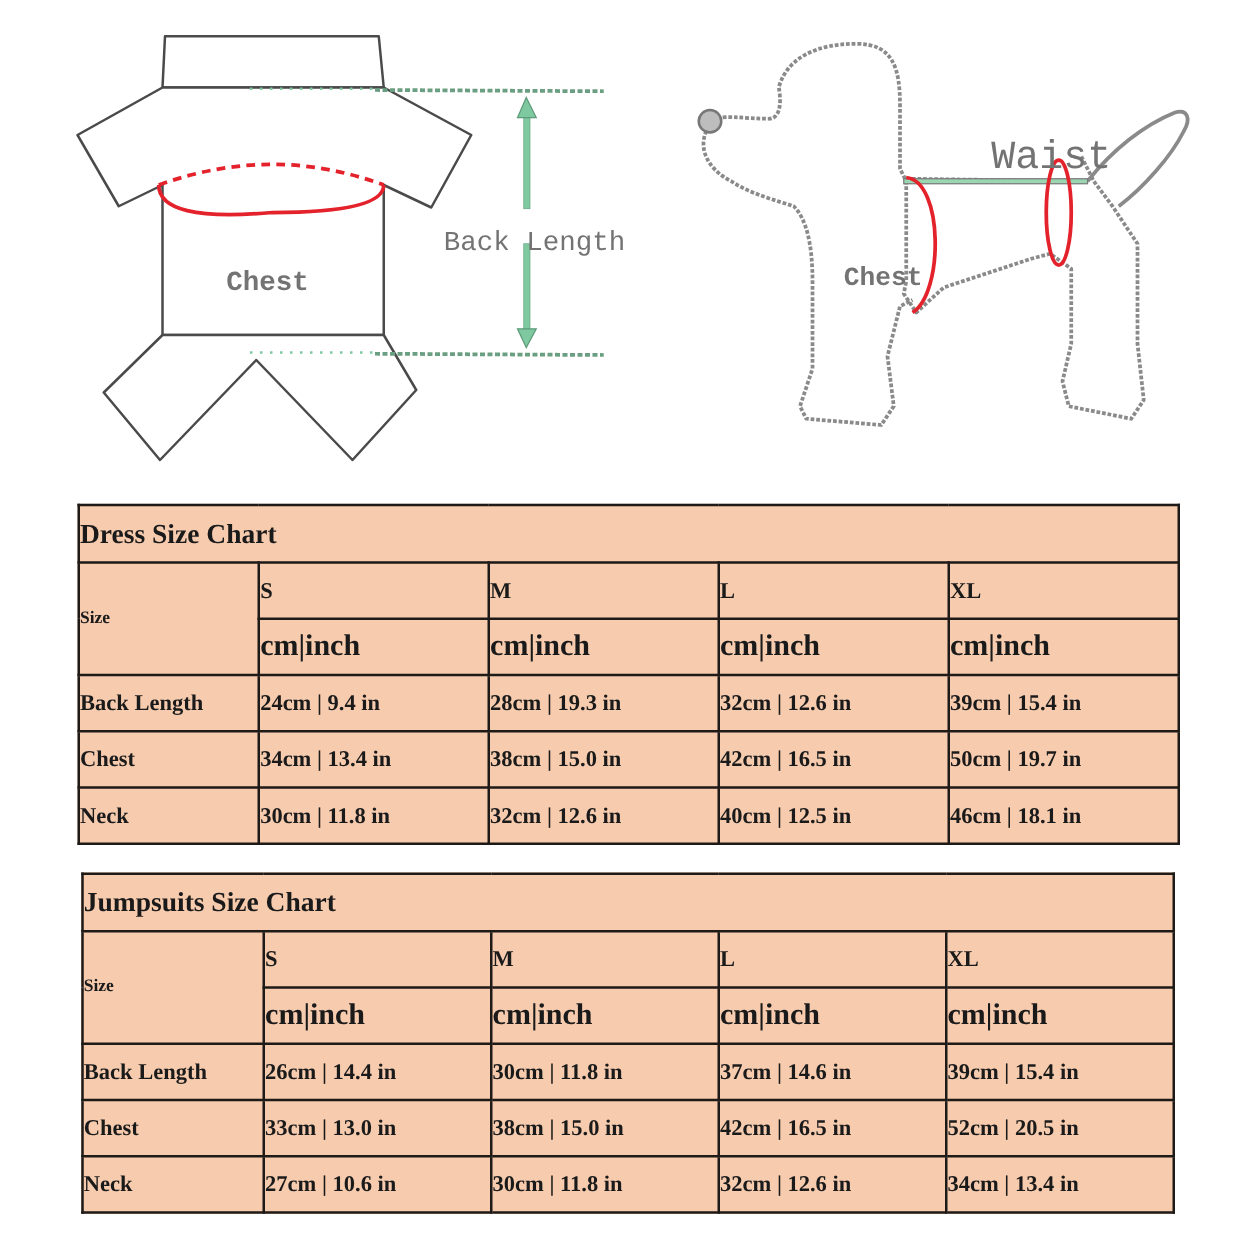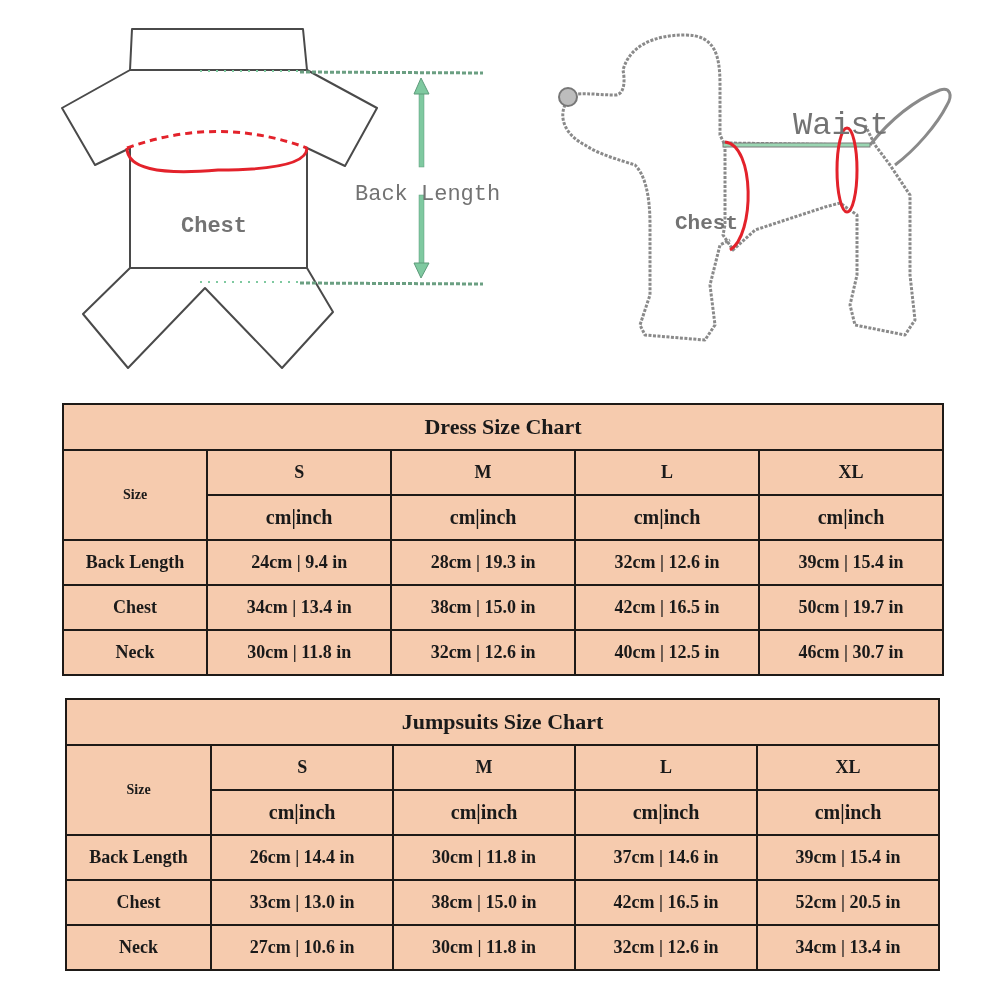--- a/index.html
+++ b/index.html
@@ -2,26 +2,26 @@
 <html><head>
 <meta charset="utf-8">
 <style>
   html, body { margin: 0; padding: 0; background: #ffffff; }
   body { width: 1000px; height: 1000px; position: relative; overflow: hidden;
          font-family: "Liberation Serif", "DejaVu Serif", serif; color: #1a1a1a; }
   .diagram { position: absolute; }
   .diagram svg { display: block; }
   .diagram-label { position: absolute; font-family: Liberation Mono, monospace; color: #737373; white-space: nowrap; margin-top: 24px; }
   .tbl { position: absolute; border-collapse: collapse; background: #f6cbae; }
-  .tbl td, .tbl th { border: 2px solid #1e1a17; text-align: center; font-weight: bold;
+  .tbl td, .tbl th { border: 2px solid #1e1a17; font-weight: bold;
                      font-family: "Liberation Serif", serif; padding: 0; }
   .tbl .title-cell { font-size: 22px; height: 44px; }
   .tbl .size-hdr { font-size: 14px; }
   .tbl .col-hdr { font-size: 18px; height: 43px; }
-  .tbl .unit-hdr { font-size: 20px; height: 43px; }
+  .tbl .unit-hdr { font-size: 24px; height: 43px; }
   .tbl .row-label { font-size: 18px; }
   .tbl .val { font-size: 18px; height: 43px; }
 </style>
 </head>
 <body>
 
 <div class="diagram" style="left:55px; top:20px; width:440px; height:360px;">
   <svg width="440" height="360" viewBox="0 0 440 360">
     <g fill="#fff" stroke="#4a4a4a" stroke-width="2" stroke-linejoin="round">
 
@@ -103,21 +103,21 @@
     <td class="val">34cm | 13.4 in</td>
     <td class="val">38cm | 15.0 in</td>
     <td class="val">42cm | 16.5 in</td>
     <td class="val">50cm | 19.7 in</td>
   </tr>
   <tr>
     <td class="row-label">Neck</td>
     <td class="val">30cm | 11.8 in</td>
     <td class="val">32cm | 12.6 in</td>
     <td class="val">40cm | 12.5 in</td>
-    <td class="val">46cm | 30.7 in</td>
+    <td class="val">46cm | 18.1 in</td>
   </tr>
 </tbody>
   </table>
 
 <table class="tbl" style="left:65px; top:698px; width:875px;padding-left:40px;">
   <tbody>
       <tr>
     <td class="title-cell" colspan="5">Jumpsuits Size Chart</td>
   </tr>
   <tr>

